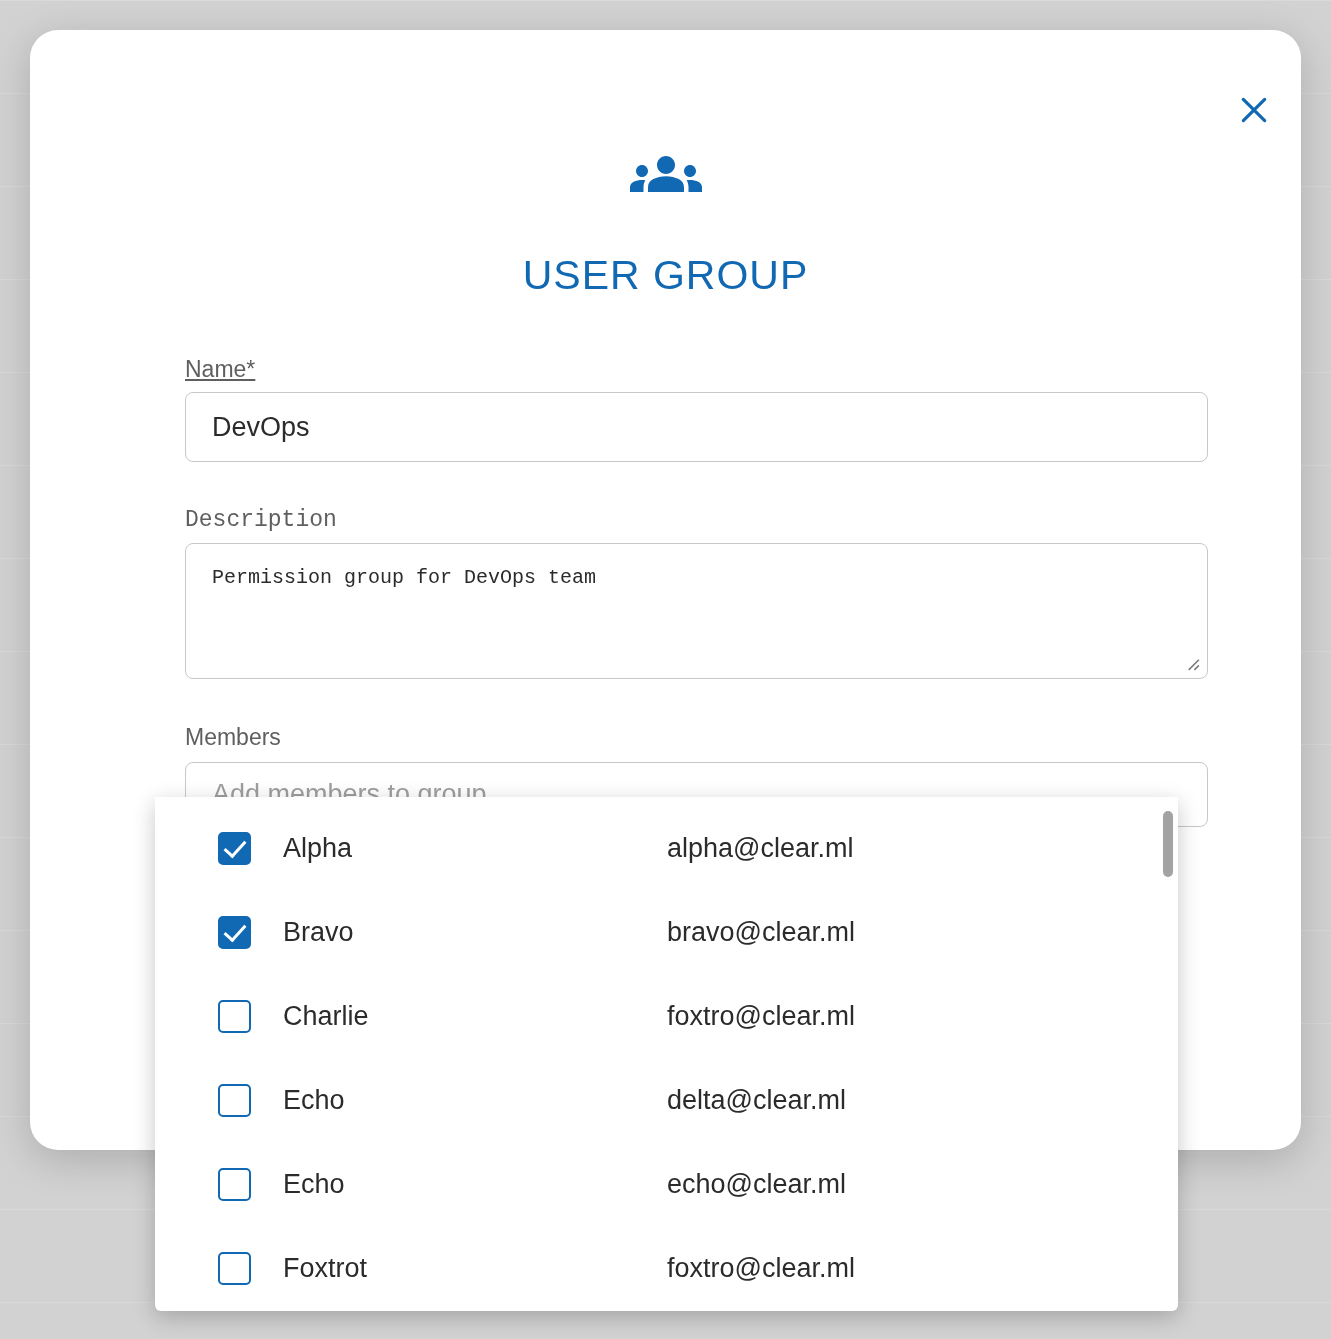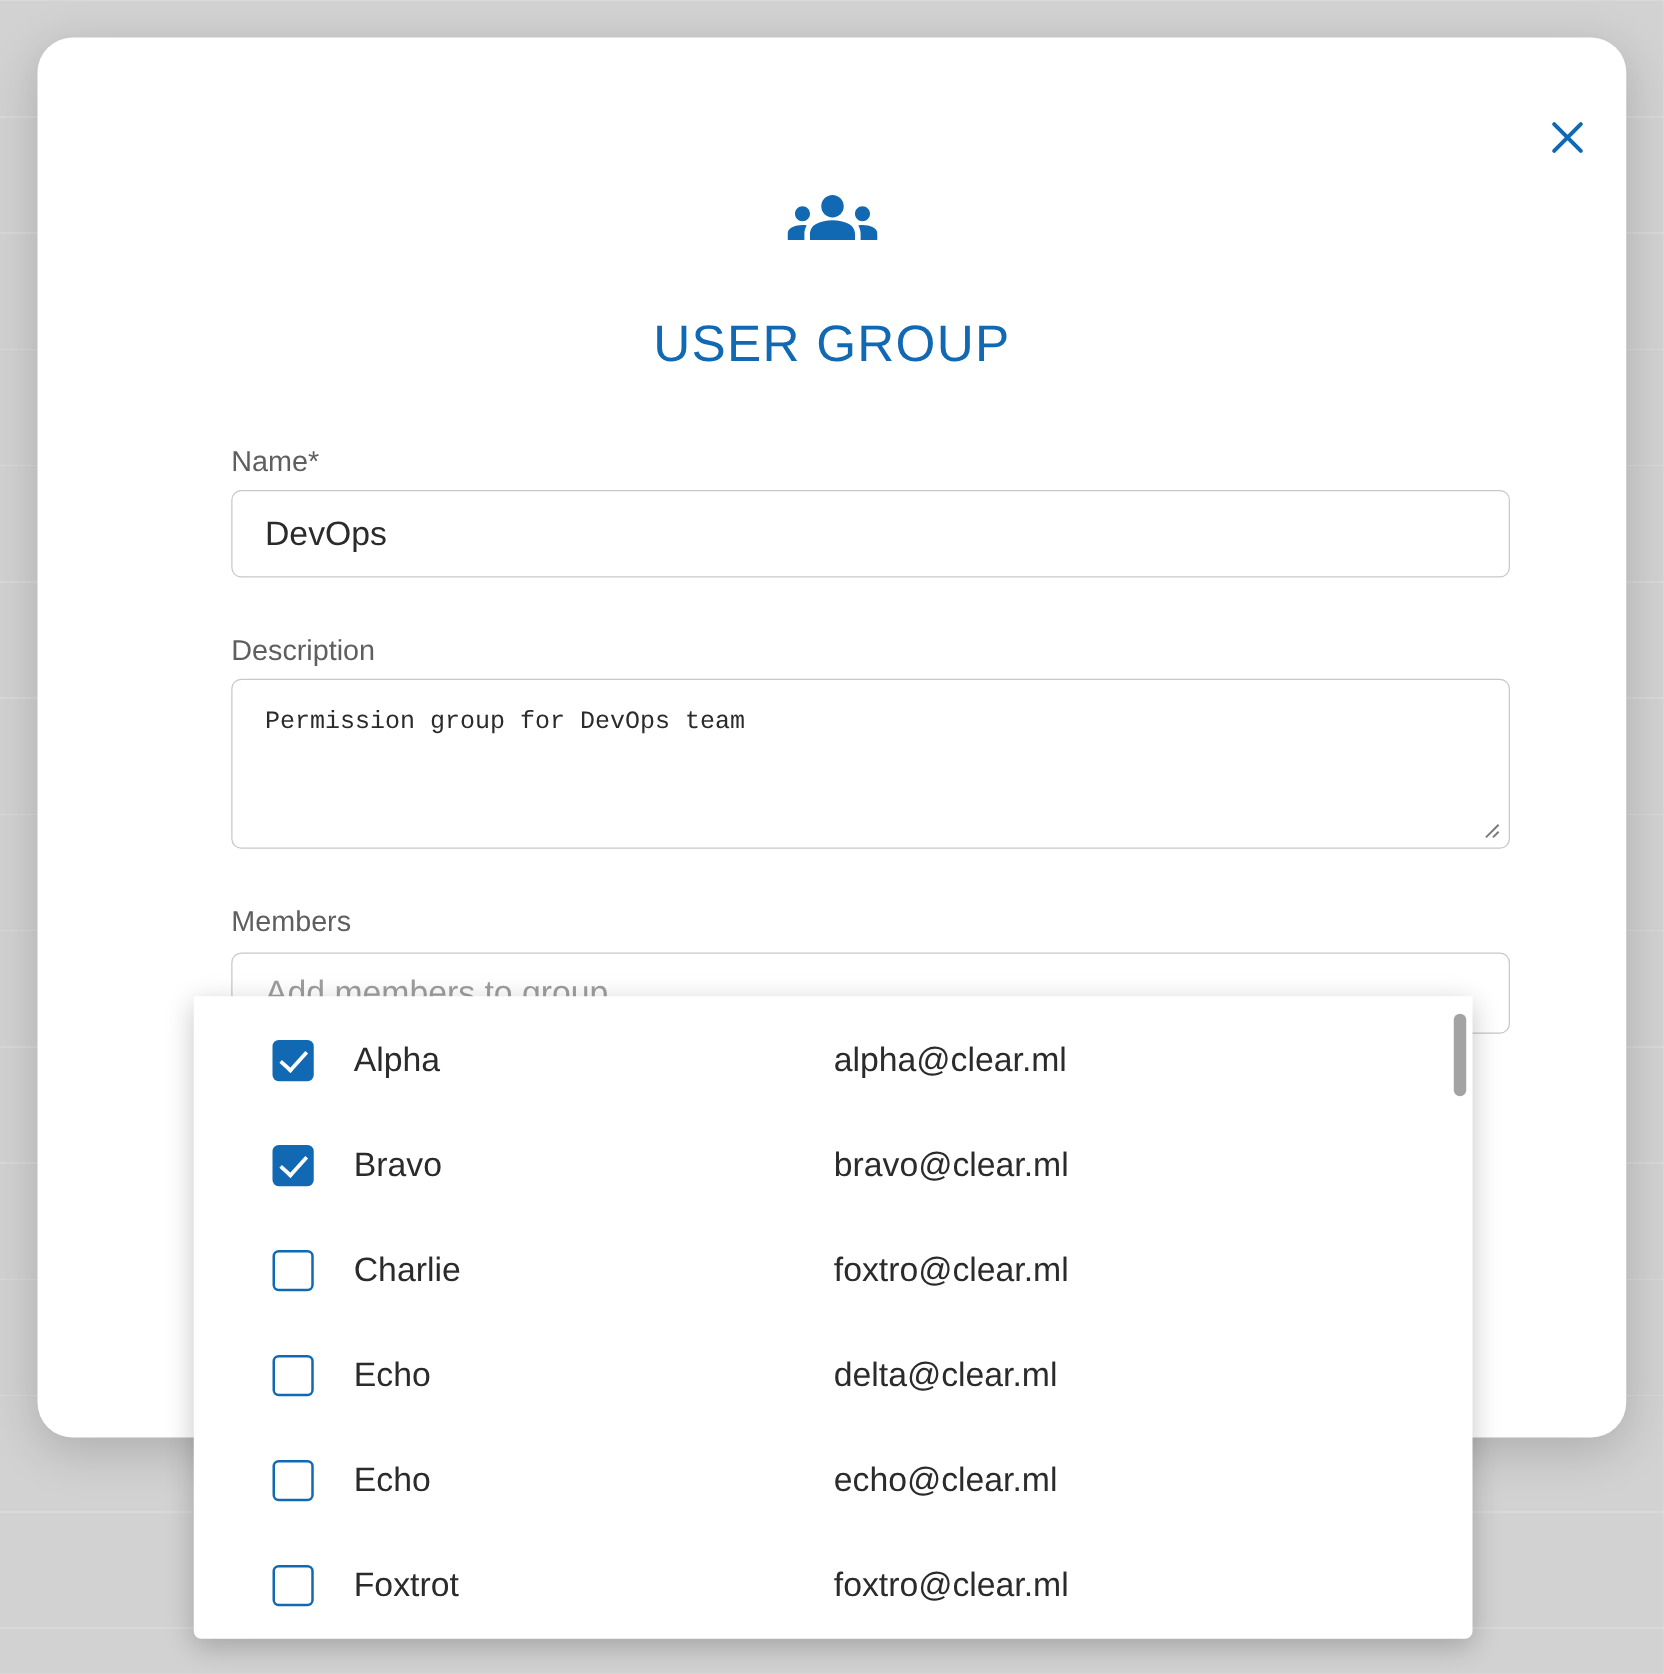--- a/index.html
+++ b/index.html
@@ -54,22 +54,22 @@
     font-weight:400;
     letter-spacing:1px;
     color:var(--accent);
   }
   .field-label{
     position:absolute;
     left:155px;
     font-size:23px;
     color:var(--label);
   }
-  .lbl-name{top:326px;}
-  .lbl-desc{top:477px;}
+  .lbl-name{top:326px;text-decoration:underline;}
+  .lbl-desc{top:477px;font-family:Liberation Mono, monospace;}
   .lbl-members{top:694px;}
   .text-input{
     position:absolute;
     left:155px;
     width:1023px;
     border:1px solid var(--border);
     border-radius:8px;
     font-family:"Liberation Sans", sans-serif;
     font-size:27px;
     color:var(--text);

